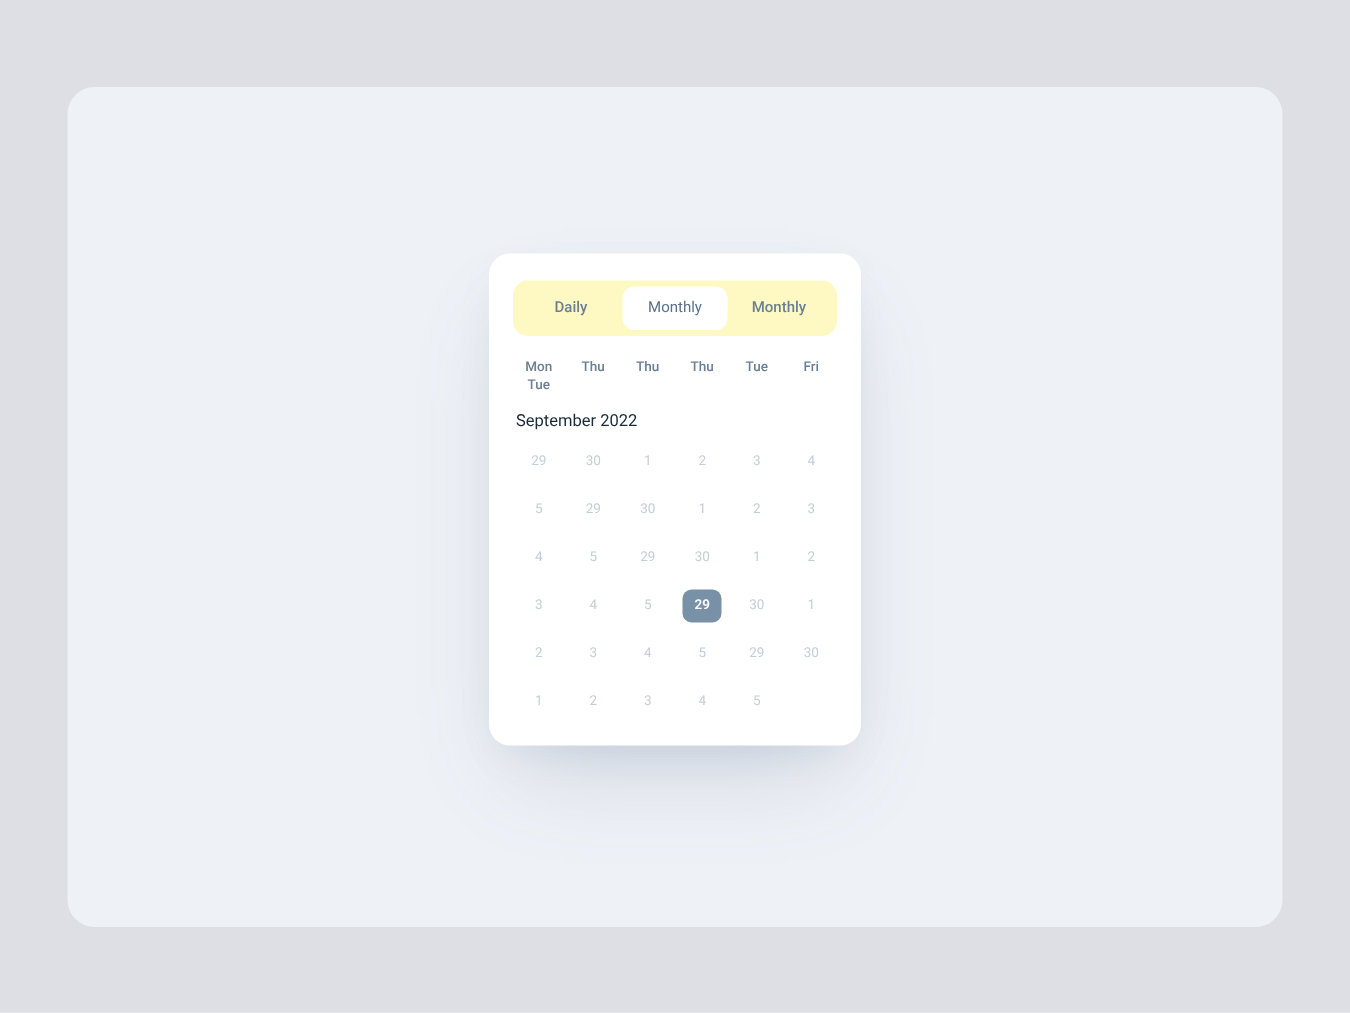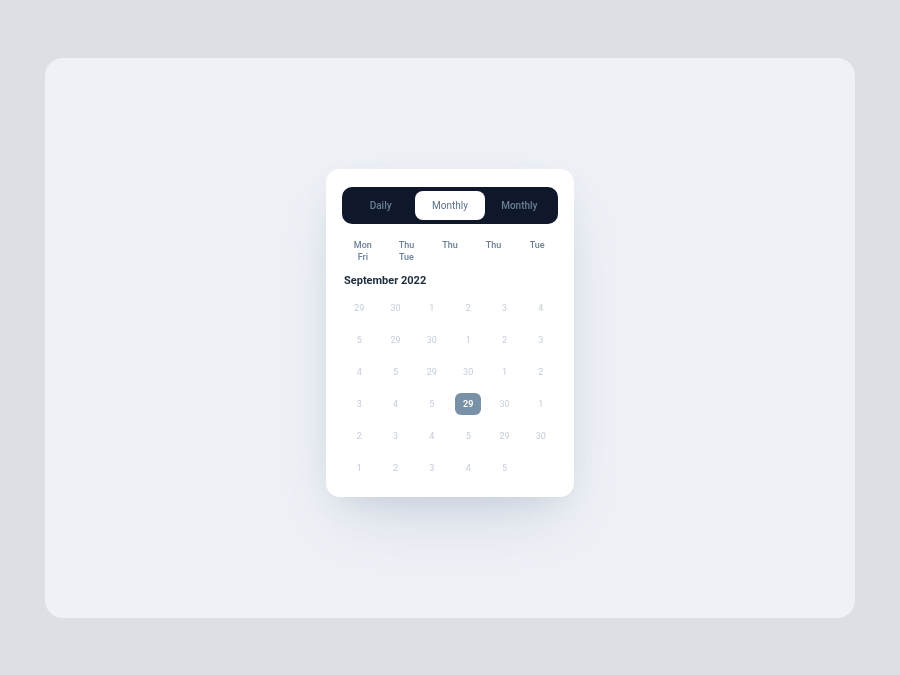--- a/index.html
+++ b/index.html
@@ -30,21 +30,21 @@
       width: 248px;
       background: #ffffff;
       border-radius: 14px;
       padding: 18px 16px 18px 16px;
       box-shadow: 0 30px 60px -20px rgba(100, 120, 150, 0.25), 0 10px 30px -10px rgba(100, 120, 150, 0.15);
       position: relative;
       top: -5px;
     }
     .tabs {
       display: flex;
-      background: #0f172a;
+      background: #fef9c3;
       border-radius: 10px;
       padding: 4px;
       margin-bottom: 16px;
     }
     .tab {
       flex: 1;
       text-align: center;
       font-size: 10px;
       padding: 9px 0;
       color: #6b7f95;
@@ -52,33 +52,33 @@
       border-radius: 8px;
       font-weight: 500;
     }
     .tab.active {
       background: #ffffff;
       color: #5a7088;
       font-weight: 400;
     }
     .weekdays {
       display: grid;
-      grid-template-columns: repeat(5, 1fr);
+      grid-template-columns: repeat(6, 1fr);
       gap: 2px;
       margin-bottom: 12px;
     }
     .weekday {
       font-size: 9px;
       color: #6b7f95;
       text-align: center;
       font-weight: 500;
     }
     .month-label {
       font-size: 11px;
-      font-weight: 700;
+      font-weight: 400;
       color: #1a2b3c;
       margin-bottom: 10px;
       padding-left: 2px;
     }
     .days-grid {
       display: grid;
       grid-template-columns: repeat(6, 1fr);
       gap: 2px;
       row-gap: 10px;
     }

